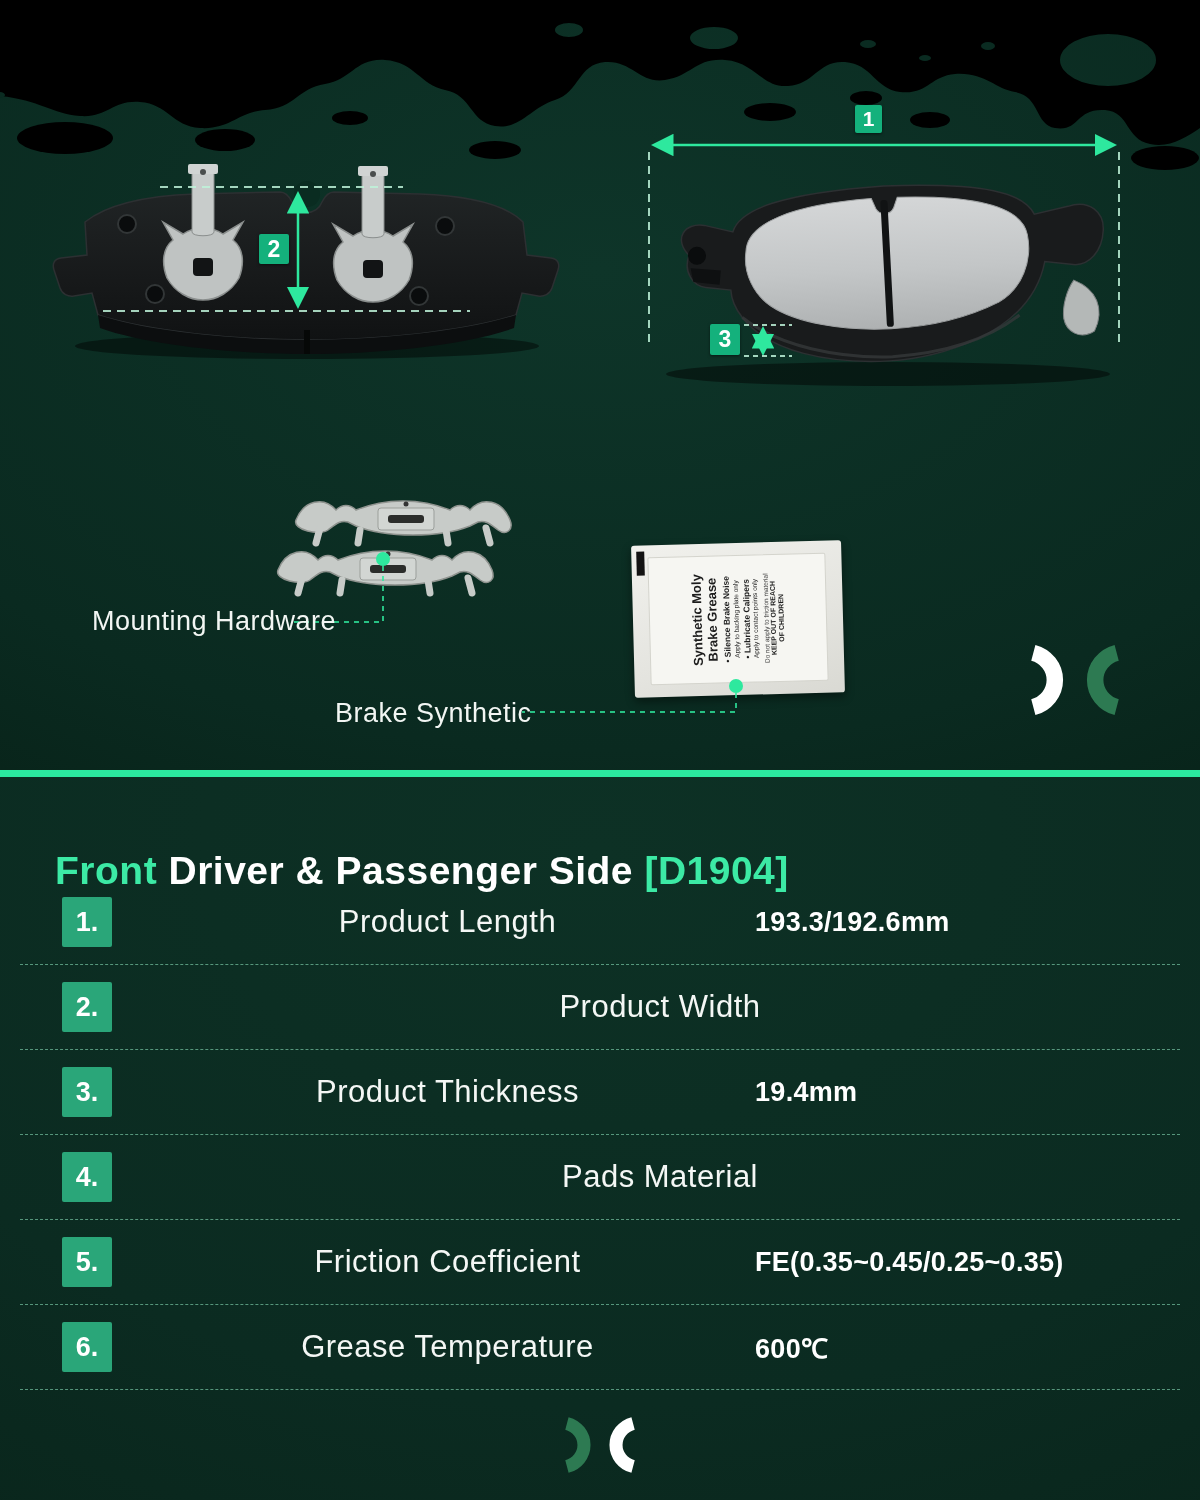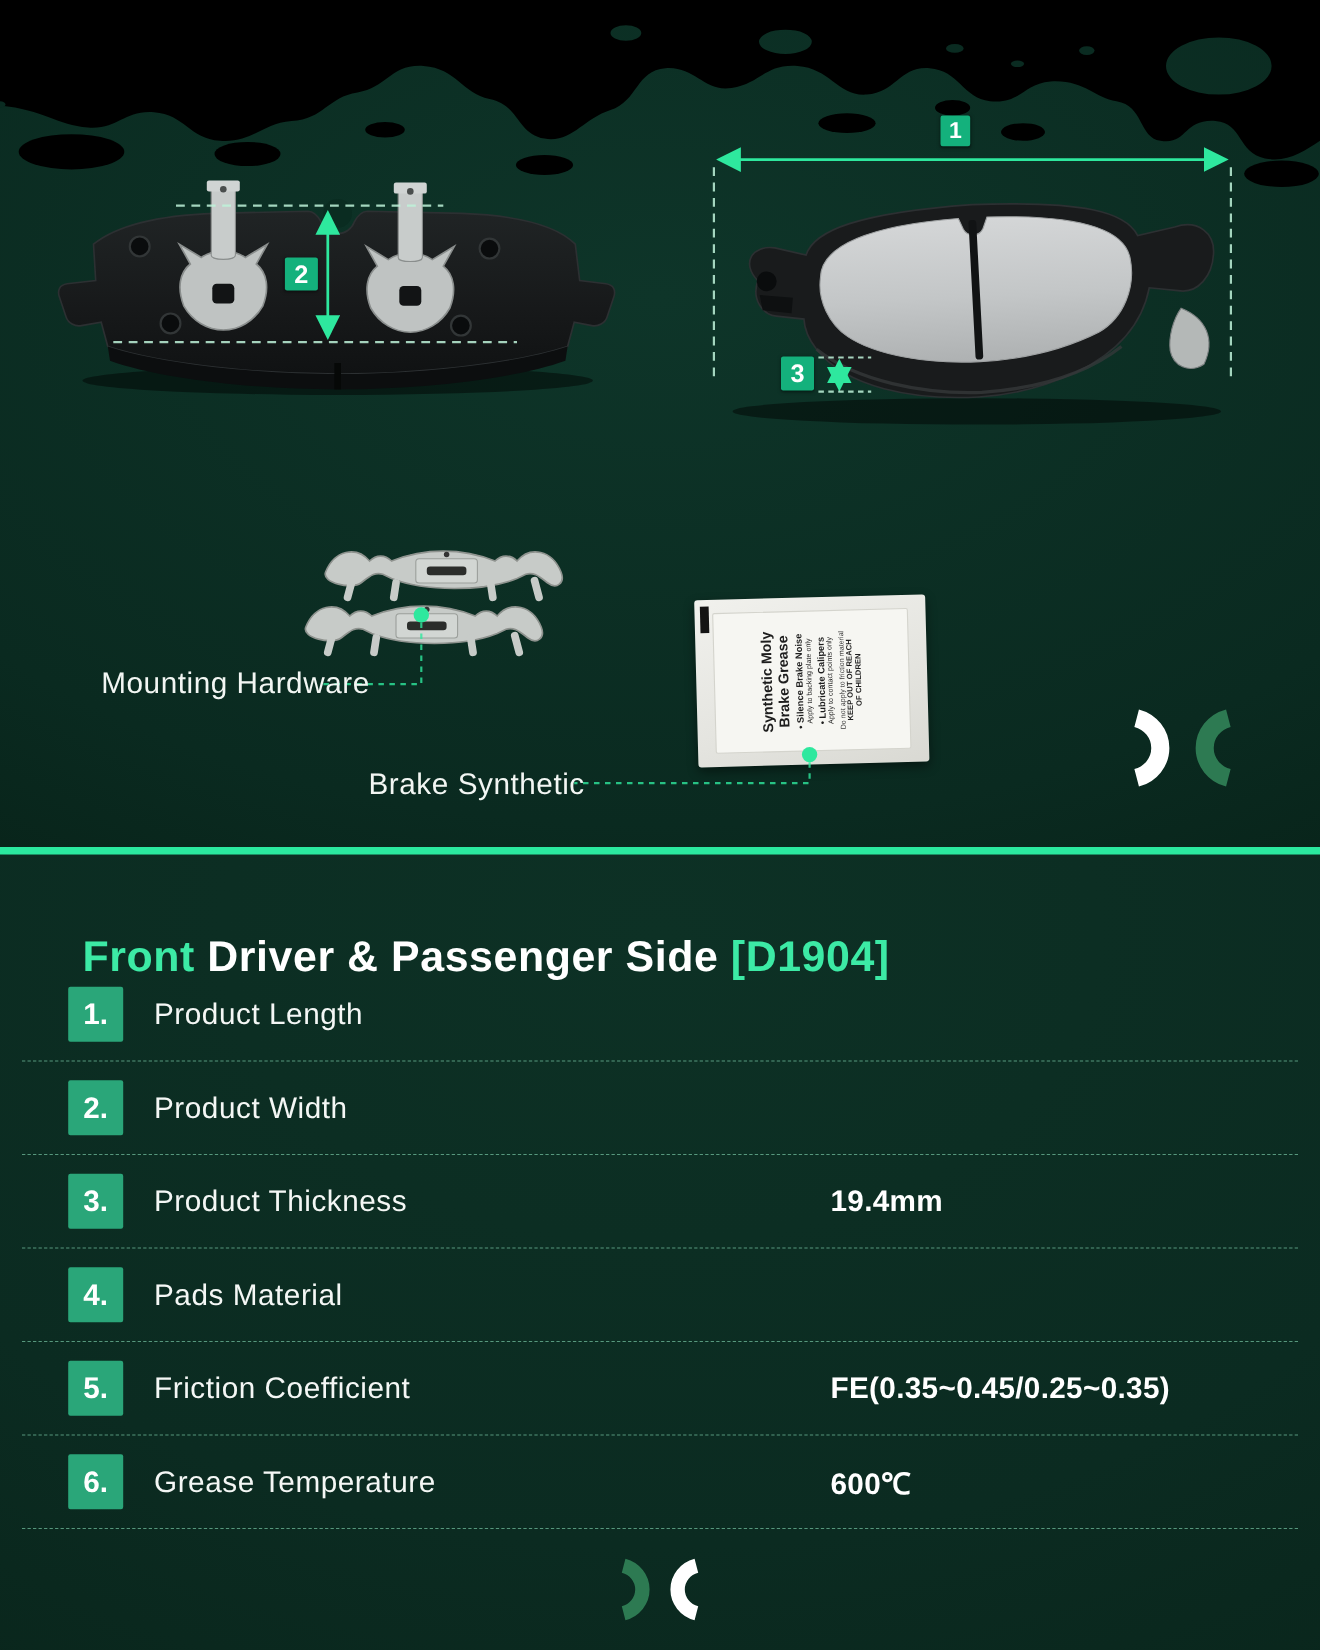--- a/index.html
+++ b/index.html
@@ -71,34 +71,34 @@
     box-shadow:0 0 12px rgba(43,233,159,.65);
   }
 
   
   .specs{
     position:relative;width:1200px;height:723px;
     background:radial-gradient(120% 140% at 50% 10%, #0d3125 0%, #0b2b21 55%, #082218 100%);
   }
   .heading{
     position:absolute;left:55px;top:46px;
-    font-size:39px;font-weight:bold;color:#fff;letter-spacing:.5px;white-space:nowrap;margin-left:20px;
+    font-size:39px;font-weight:bold;color:#fff;letter-spacing:.5px;white-space:nowrap;
   }
   .heading .green{color:#3ceaa5;}
   .rows{position:absolute;left:20px;top:103px;width:1160px;}
   .row{
     display:flex;align-items:center;height:85px;box-sizing:border-box;
     padding-left:42px;border-bottom:1px dashed rgba(150,240,200,.55);
   }
   .row-num{
     width:50px;height:50px;flex:none;border-radius:2px;background:#2aa679;
     color:#fff;font-size:27px;font-weight:bold;
     display:flex;align-items:center;justify-content:center;
   }
-  .row-label{margin-left:28px;flex:1;font-size:27px;color:#f4f7f5;letter-spacing:.5px;}
+  .row-label{margin-left:28px;flex:1;font-size:31px;color:#f4f7f5;letter-spacing:.5px;text-align:center;}
   .row-value{width:425px;font-size:27px;font-weight:bold;color:#fff;letter-spacing:.3px;}
 </style>
 </head>
 <body>
 
 <div class="page">
 
   <section class="hero">
 
     <svg class="grunge" width="1200" height="200" viewBox="0 0 1200 200">
@@ -270,20 +270,21 @@
     <h1 class="heading">
       <span class="green">Front</span>
       <span>Driver &amp; Passenger Side</span>
       <span class="green">[D1904]</span>
     </h1>
 
     <div class="rows">
       <div class="row">
         <div class="row-num">1.</div>
         <div class="row-label">Product Length</div>
+        <div class="row-value">193.3/192.6mm</div>
       </div>
       <div class="row">
         <div class="row-num">2.</div>
         <div class="row-label">Product Width</div>
       </div>
       <div class="row">
         <div class="row-num">3.</div>
         <div class="row-label">Product Thickness</div>
         <div class="row-value">19.4mm</div>
       </div>

